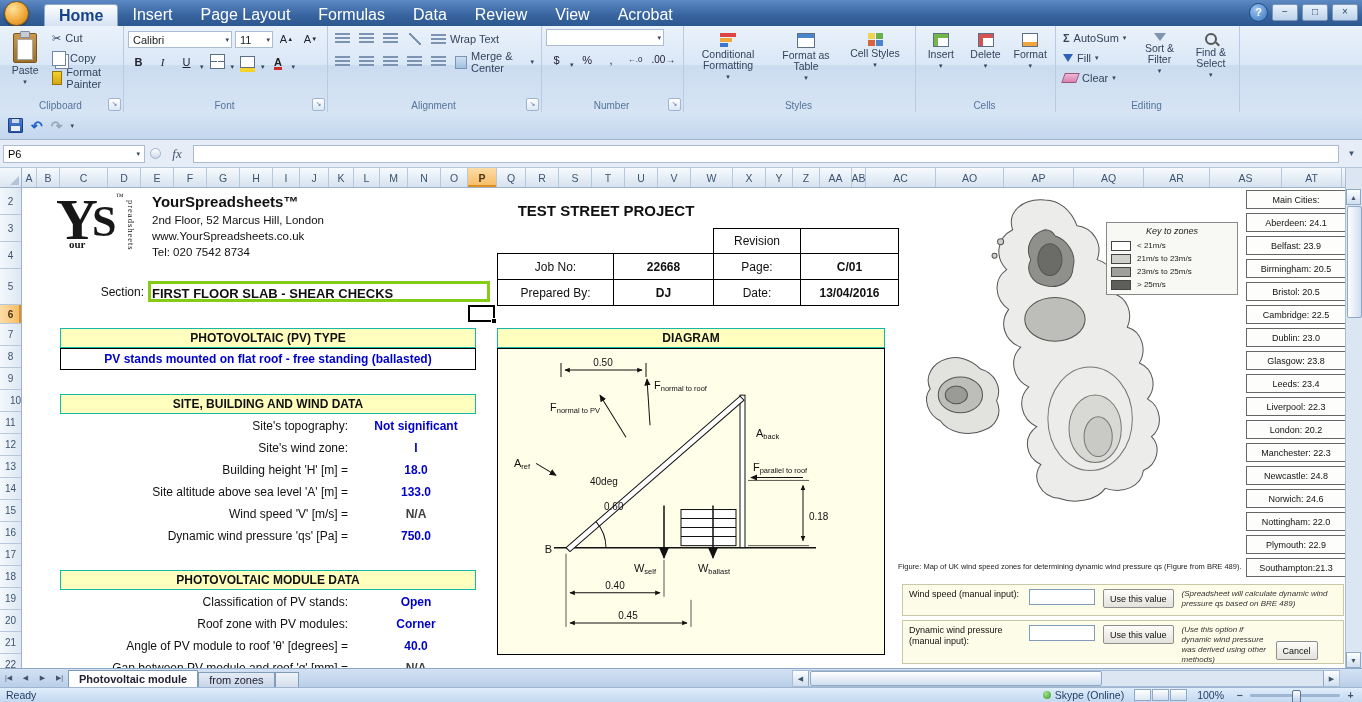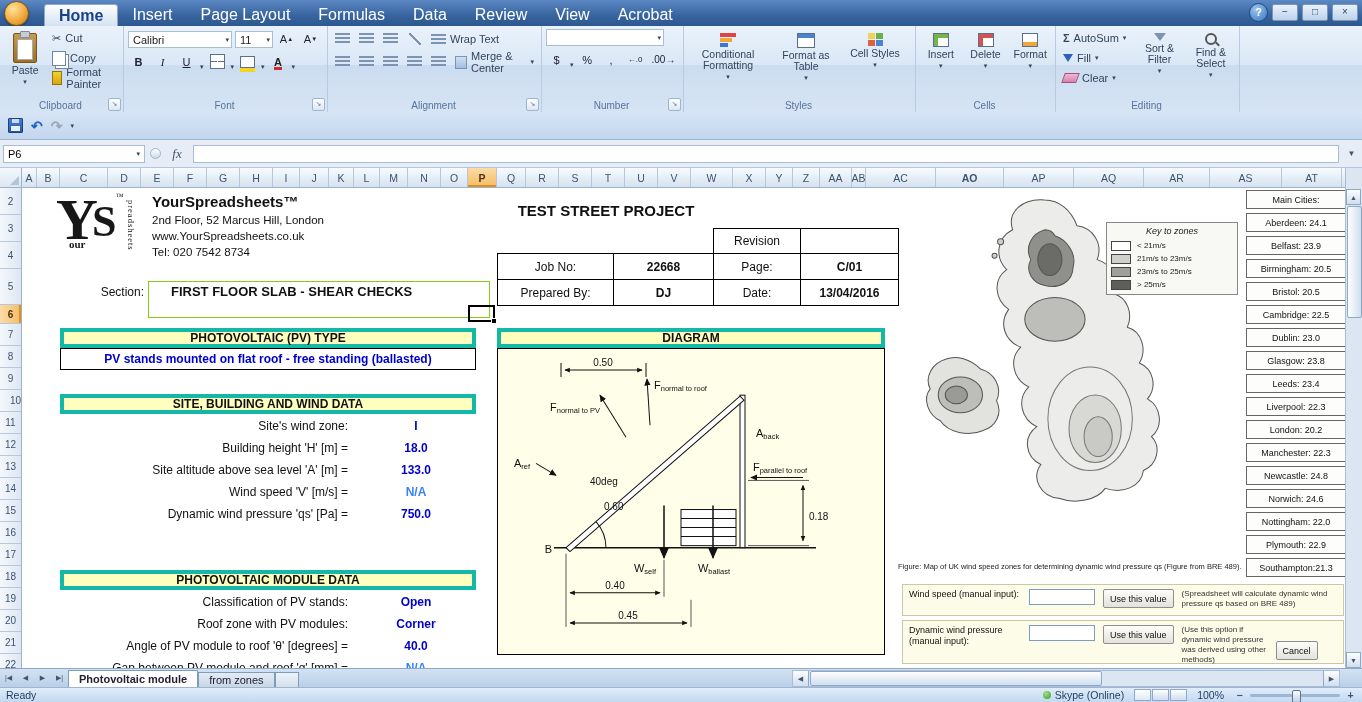--- a/index.html
+++ b/index.html
@@ -90,46 +90,46 @@
   .abs{position:absolute;box-sizing:border-box}
   .logo{left:34px;top:6px;width:92px;height:76px;font-family:"Liberation Serif",serif;color:#171717}
   .logo-y{position:absolute;left:0;top:-8px;font-size:58px;font-weight:bold}
   .logo-s{position:absolute;left:36px;top:2px;font-size:44px;font-weight:bold}
   .logo-our{position:absolute;left:13px;top:44px;font-size:11px;font-weight:bold}
   .logo-vert{position:absolute;left:70px;top:6px;font-size:8.5px;writing-mode:vertical-rl;letter-spacing:1px}
   .logo-tm{position:absolute;left:60px;top:-2px;font-size:8px}
   .company{left:130px;top:4px;width:330px;line-height:16px;font-size:11.5px}
   .company .nm{font-size:15px;font-weight:bold;line-height:20px}
   .section-label{left:4px;top:97px;width:118px;text-align:right;font-size:12px}
-  .section-box{left:126px;top:93px;width:342px;height:37px;border:1px solid #84cc16;font-weight:bold;font-size:13px;line-height:19px;padding-left:22px}
+  .section-box{left:126px;top:93px;width:342px;height:21px;border:3px solid #84cc16;font-weight:bold;font-size:13px;line-height:19px;padding-left:1px}
   .proj-title{left:475px;top:14px;width:218px;text-align:center;font-weight:bold;font-size:15px}
   .rev{left:475px;top:40px;border-collapse:collapse;table-layout:fixed;font-size:12px}
   .rev td{border:1px solid #000;text-align:center;padding:0;overflow:hidden}
   .rev td.nob{border:none}
   .rev td.bv{font-weight:bold}
-  .shead{background:var(--yellow-fill,#ffffbe);border:4px solid #14b8a6;font-weight:bold;font-size:12px;display:flex;align-items:center;justify-content:center}
+  .shead{background:var(--yellow-fill,#ffffbe);border:1px solid #14b8a6;font-weight:bold;font-size:12px;display:flex;align-items:center;justify-content:center}
   .pvval{border:1px solid #000;color:var(--value-blue,#0000cc);font-weight:bold;font-size:12px;display:flex;align-items:center;justify-content:center}
   .srows{display:flex;flex-direction:column}
   .srow{height:22px;display:flex;align-items:center}
   .srow .lbl{width:288px;text-align:right;padding-right:8px;font-size:12px}
   .srow .val{flex:1;text-align:center;color:var(--value-blue,#0000cc);font-weight:bold;font-size:12px}
-  .srow.na .val{color:#3b82f6}
+  .srow.na .val{color:#404040}
   .diagb{border:1px solid #000;background:var(--diagram-fill,#fffee9)}
   .dsvg{width:100%;height:100%;display:block}
   .msvg{width:100%;height:100%;display:block}
   .legend{left:1084px;top:34px;width:132px;background:#f8f8f4;border:1px solid #888;padding:3px 4px;font-size:8px;color:#222}
   .legend .ttl{font-style:italic;font-size:9px;text-align:center;margin-bottom:3px}
   .zrow{display:flex;align-items:center;gap:6px;height:13px}
   .zrow .sw{width:18px;height:8px;border:1px solid #444;flex:0 0 auto}
   .mapcap{left:876px;top:374px;width:346px;font-size:7.5px;color:#222;white-space:nowrap}
   .mirow{background:#fcfce8;border:1px solid #c9c9a8;display:flex;align-items:flex-start;gap:8px;padding:4px 6px;font-size:9px}
   .mirow .milbl{width:112px;line-height:11px}
   .mi-input{width:64px;height:14px;background:#fff;border:1px solid #7f9db9;flex:0 0 auto}
   .mi-btn{height:17px;padding:0 6px;font-size:9px;background:linear-gradient(#fdfdfb,#e3e2dc);border:1px solid #8e8e8e;border-radius:2px;display:flex;align-items:center;flex:0 0 auto}
-  .minote{flex:1;font-size:8px;line-height:10px;color:#333}
+  .minote{flex:1;font-style:italic;font-size:8px;line-height:10px;color:#333}
   .cities{left:1224px;top:2px;width:100px;display:flex;flex-direction:column}
   .city,.cityhead{height:17px;margin-bottom:4px;border:1px solid #666;background:#fdfdfb;font-size:9px;display:flex;align-items:center;justify-content:center}
   .cityhead{font-weight:normal}
   .selcell{left:446px;top:117px;width:27px;height:17px;border:2px solid #000;background:transparent}
   .selcell:after{content:'';position:absolute;right:-4px;bottom:-4px;width:4px;height:4px;background:#000;border:1px solid #fff}
 
   
   .tabsbar{position:absolute;left:0;top:668px;width:100%;height:19px;background:linear-gradient(#d3e2f3,#b9cfe8);border-top:1px solid #8fa8c6;display:flex;align-items:stretch;box-sizing:border-box}
   .tnav{width:17px;display:flex;align-items:center;justify-content:center;font-size:7px;color:#44566e;flex:0 0 auto}
   .stabs{display:flex;align-items:stretch}
@@ -460,21 +460,21 @@
       <div class="colh" style="width: 33px;">T</div>
       <div class="colh" style="width: 33px;">U</div>
       <div class="colh" style="width: 33px;">V</div>
       <div class="colh" style="width: 42px;">W</div>
       <div class="colh" style="width: 33px;">X</div>
       <div class="colh" style="width: 27px;">Y</div>
       <div class="colh" style="width: 27px;">Z</div>
       <div class="colh" style="width: 32px;">AA</div>
       <div class="colh" style="width: 14px;">AB</div>
       <div class="colh" style="width: 70px;">AC</div>
-      <div class="colh" style="width: 68px; font-weight: bold;">AO</div>
+      <div class="colh" style="width: 68px;">AO</div>
       <div class="colh" style="width: 70px;">AP</div>
       <div class="colh" style="width: 70px;">AQ</div>
       <div class="colh" style="width: 66px;">AR</div>
       <div class="colh" style="width: 72px;">AS</div>
       <div class="colh" style="width: 60px;">AT</div>
     </div>
   <div class="rowheads">
 
   <div class="rowh" style="height: 27px;">2</div>
       <div class="rowh" style="height: 27px;">3</div>
@@ -549,20 +549,24 @@
       </tr>
     </tbody>
       </table>
 
     <div class="abs shead" style="left:38px;top:140px;width:416px;height:20px">PHOTOVOLTAIC (PV) TYPE</div>
     <div class="abs pvval" style="left:38px;top:160px;width:416px;height:22px">PV stands mounted on flat roof - free standing (ballasted)</div>
 
     <div class="abs shead" style="left:38px;top:206px;width:416px;height:20px">SITE, BUILDING AND WIND DATA</div>
     <div class="abs srows" style="left:38px;top:227px;width:416px">
 
+    <div class="srow">
+        <span class="lbl">Site's topography:</span>
+        <span class="val">Not significant</span>
+      </div>
         <div class="srow">
         <span class="lbl">Site's wind zone:</span>
         <span class="val">I</span>
       </div>
         <div class="srow">
         <span class="lbl">Building height 'H' [m] =</span>
         <span class="val">18.0</span>
       </div>
         <div class="srow">
         <span class="lbl">Site altitude above sea level 'A' [m] =</span>

